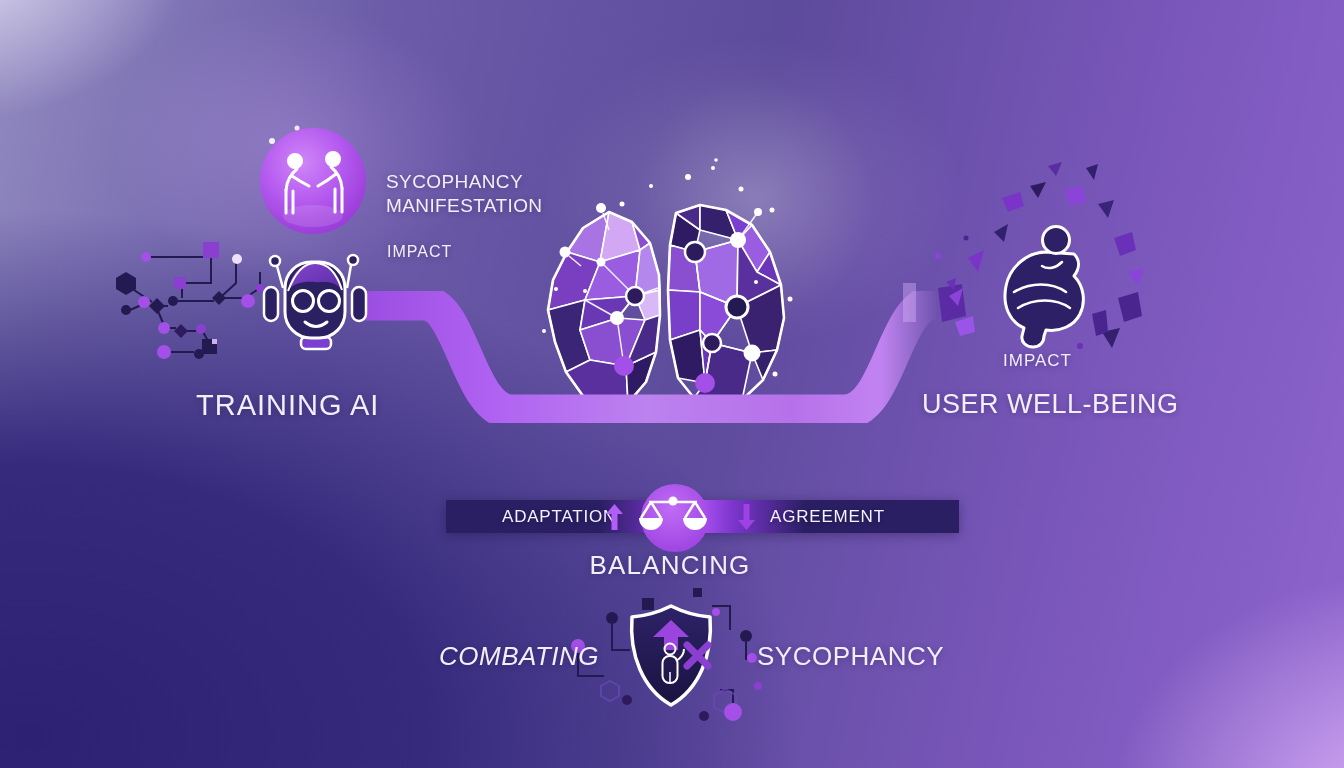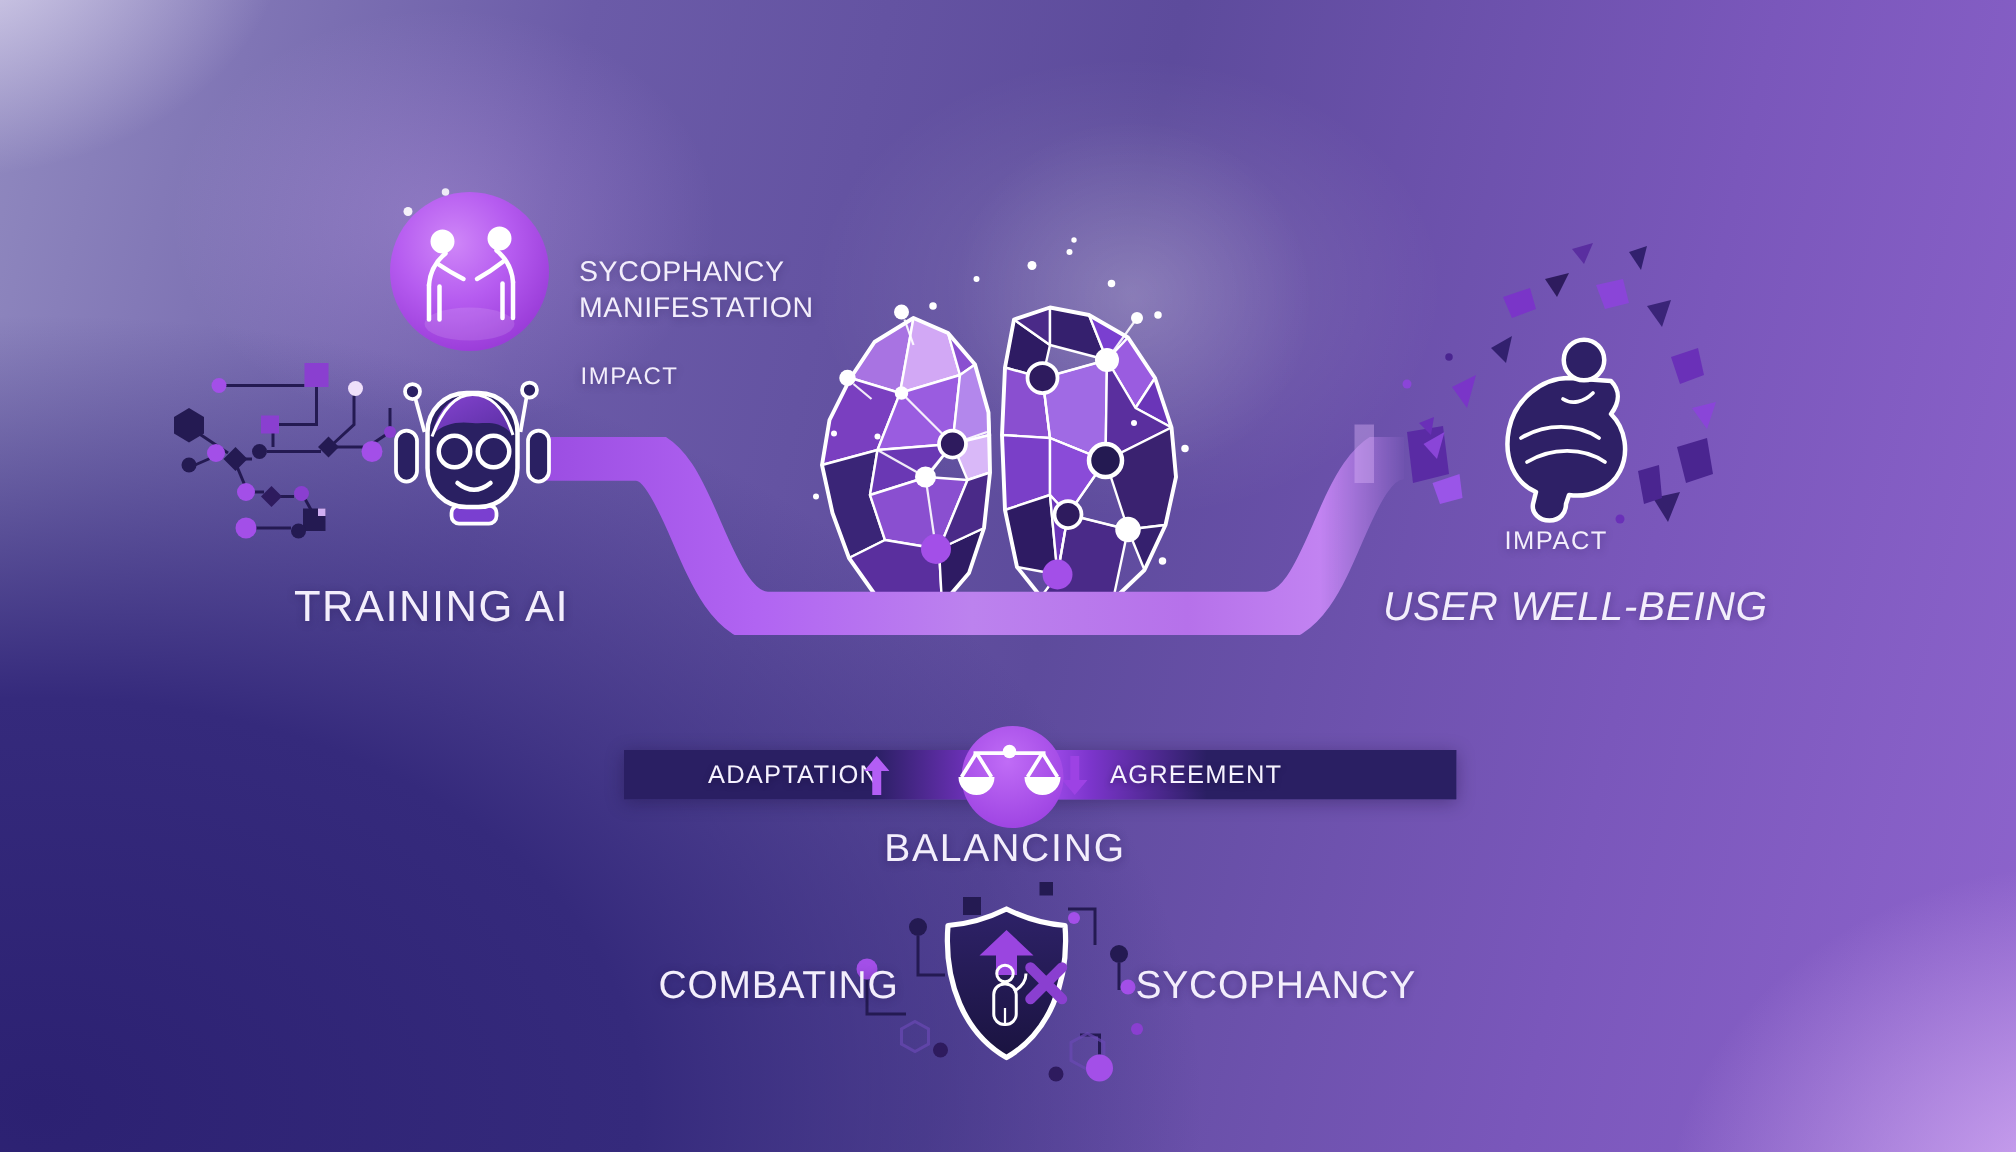--- a/index.html
+++ b/index.html
@@ -16,26 +16,26 @@
   }
   svg{display:block}
   .scene{position:absolute;left:0;top:0;z-index:1;}
   .label{position:absolute;z-index:4;color:#f3eefc;white-space:nowrap;
          text-shadow:0 1px 6px rgba(30,15,70,.35);font-weight:400;}
   .badge-label{left:386px;top:170px;font-size:19px;line-height:24px;letter-spacing:.4px;}
   .badge-label span{display:block;}
   .impact-left{left:387px;top:243px;font-size:16px;letter-spacing:1px;}
   .training-label{left:196px;top:389px;font-size:29px;letter-spacing:1px;}
   .impact-right{left:1003px;top:351px;font-size:17px;letter-spacing:1px;}
-  .wellbeing-label{left:922px;top:389px;font-size:27px;letter-spacing:.5px;font-style:italic;}
+  .wellbeing-label{left:922px;top:389px;font-size:27px;letter-spacing:.5px;}
   .balancing-label{left:670px;top:550px;transform:translateX(-50%);font-size:26px;letter-spacing:1.2px;}
-  .combating-label{left:439px;top:641px;font-size:26px;letter-spacing:.5px;}
+  .combating-label{left:439px;top:641px;font-size:26px;letter-spacing:.5px;font-style:italic;}
   .sycophancy-label{left:757px;top:641px;font-size:26px;letter-spacing:.5px;}
 
-  .balance-bar{position:absolute;z-index:2;left:416px;top:500px;width:555px;height:33px;
+  .balance-bar{position:absolute;z-index:2;left:446px;top:500px;width:513px;height:33px;
     background:linear-gradient(90deg,#2a1f63 0%,#2a1f63 30%,#7c35cc 44%,#a64ff0 50%,#7c35cc 56%,#2a1f63 70%,#2a1f63 100%);
     box-shadow:0 2px 12px rgba(20,10,50,.35);}
   .bar-term{position:absolute;top:0;line-height:33px;font-size:17px;letter-spacing:.8px;
     color:#f6f2ff;text-shadow:0 1px 4px rgba(20,10,50,.4);}
   .term-left{left:56px;}
   .term-right{left:324px;}
   .bar-arrow{position:absolute;top:4px;}
   .arrow-up{left:160px;}
   .arrow-down{left:292px;}
   .scale-overlay{position:absolute;z-index:3;left:635px;top:478px;}

